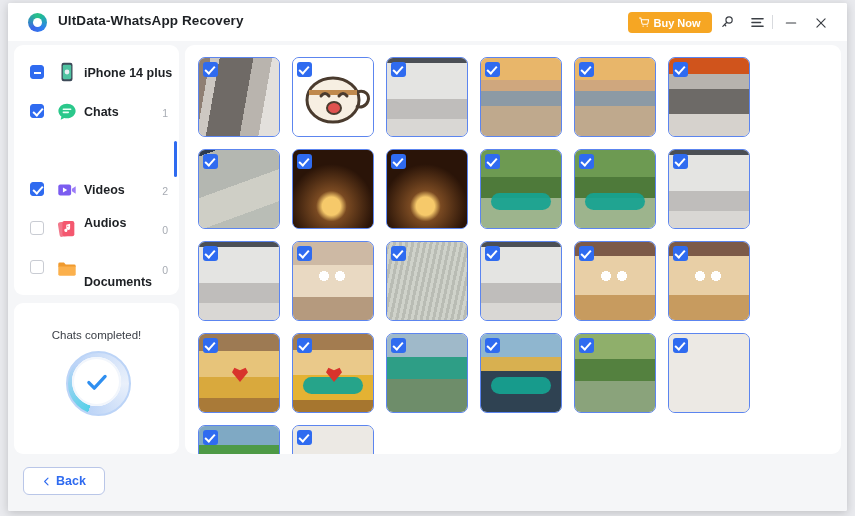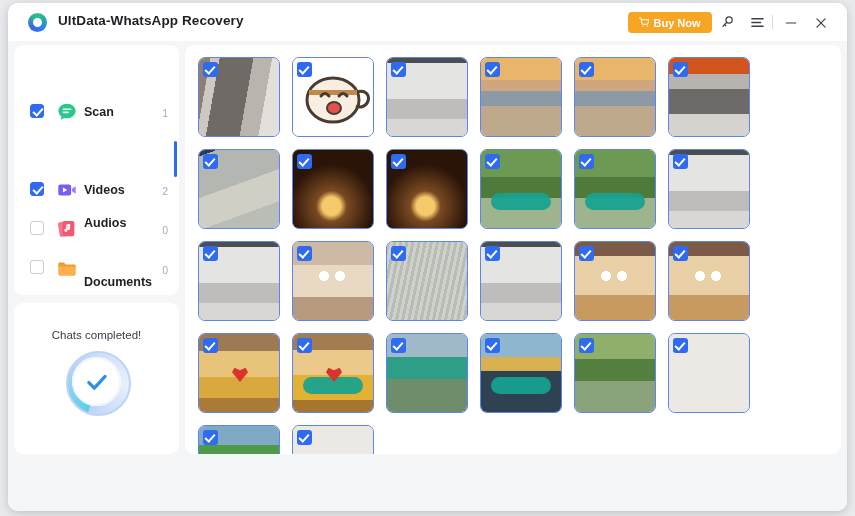--- a/index.html
+++ b/index.html
@@ -4,21 +4,21 @@
 <style>
   html,body{margin:0;padding:0;}
   body{
     width:855px;height:516px;overflow:hidden;
     background:#e9eaee;
     font-family:"Liberation Sans", sans-serif;
     -webkit-font-smoothing:antialiased;
   }
   .app-window{
     position:absolute;left:8px;top:3px;width:839px;height:508px;
-    background:#ffffff;border-radius:10px;
+    background:#ffffff;border-radius:2px;
     box-shadow:0 2px 10px rgba(0,0,0,.18);
     overflow:hidden;
   }
   
   .titlebar{
     position:absolute;left:0;top:0;width:839px;height:38px;
     background:#ffffff;
   }
   .logo{
     position:absolute;left:20px;top:10px;width:19px;height:19px;border-radius:50%;
@@ -200,28 +200,38 @@
         <line x1="5" y1="5" x2="19" y2="19"></line>
         <line x1="19" y1="5" x2="5" y2="19"></line>
       </svg>
     </div>
   </div>
 
   <div class="content">
 
     <div class="sidebar">
 
+      <div class="side-row" style="top:8px">
+        <span class="cb indet" style="top:12px"></span>
+        <svg class="side-ico" style="top:8px" viewBox="0 0 24 24">
+          <rect x="6" y="2" width="12" height="20" rx="2.4" fill="#3e4a59"></rect>
+          <rect x="7.4" y="4" width="9.2" height="16" rx="1.6" fill="#4fc3a1"></rect>
+          <circle cx="12" cy="12" r="2.6" fill="#e8eef2"></circle>
+        </svg>
+        <span class="side-label" style="top:13px">iPhone 14 plus</span>
+        <span class="side-count" style="top:15px"></span>
+      </div>
 
       <div class="side-row" style="top:47px">
         <span class="cb checked" style="top:12px"></span>
         <svg class="side-ico" style="top:9px" viewBox="0 0 24 24">
           <path d="M12 3C6.8 3 2.6 6.5 2.6 10.9c0 2.4 1.3 4.6 3.3 6l-.8 3.6 3.9-2a11 11 0 0 0 3 .4c5.2 0 9.4-3.6 9.4-8S17.2 3 12 3z" fill="#2bc88b"></path>
           <path d="M8 9h8M8 12.4h5.4" stroke="#eafff5" stroke-width="1.7" stroke-linecap="round"></path>
         </svg>
-        <span class="side-label" style="top:13px">Scan</span>
+        <span class="side-label" style="top:13px">Chats</span>
         <span class="side-count" style="top:15px">1</span>
       </div>
 
 
       <div class="side-row" style="top:125px">
         <span class="cb checked" style="top:12px"></span>
         <svg class="side-ico" style="top:9px" viewBox="0 0 24 24">
           <rect x="2.5" y="6" width="14" height="12" rx="2.2" fill="#7b5cf0"></rect>
           <path d="M17.4 10.6l4.1-2.6v8l-4.1-2.6z" fill="#9c7cf8"></path>
           <path d="M7.6 9.2l4.6 2.8-4.6 2.8z" fill="#ffffff"></path>
@@ -386,14 +396,20 @@
           </div>
           <div class="thumb" style="border-color: rgb(92, 133, 239);">
             <div class="art" style="background: rgb(236, 233, 228);"></div>
             <span class="tcb" style="background: rgb(47, 107, 240);"></span>
           </div>
         </div>
     </div>
   </div>
 
   <div class="footer">
+    <button class="back-btn">
+      <svg width="9" height="11" viewBox="0 0 24 24" fill="none" stroke="#2f6bf0" stroke-width="3" stroke-linecap="round" stroke-linejoin="round">
+        <polyline points="16,3 7,12 16,21"></polyline>
+      </svg>
+      <span>Back</span>
+    </button>
   </div>
 </div>
 
 </body></html>

